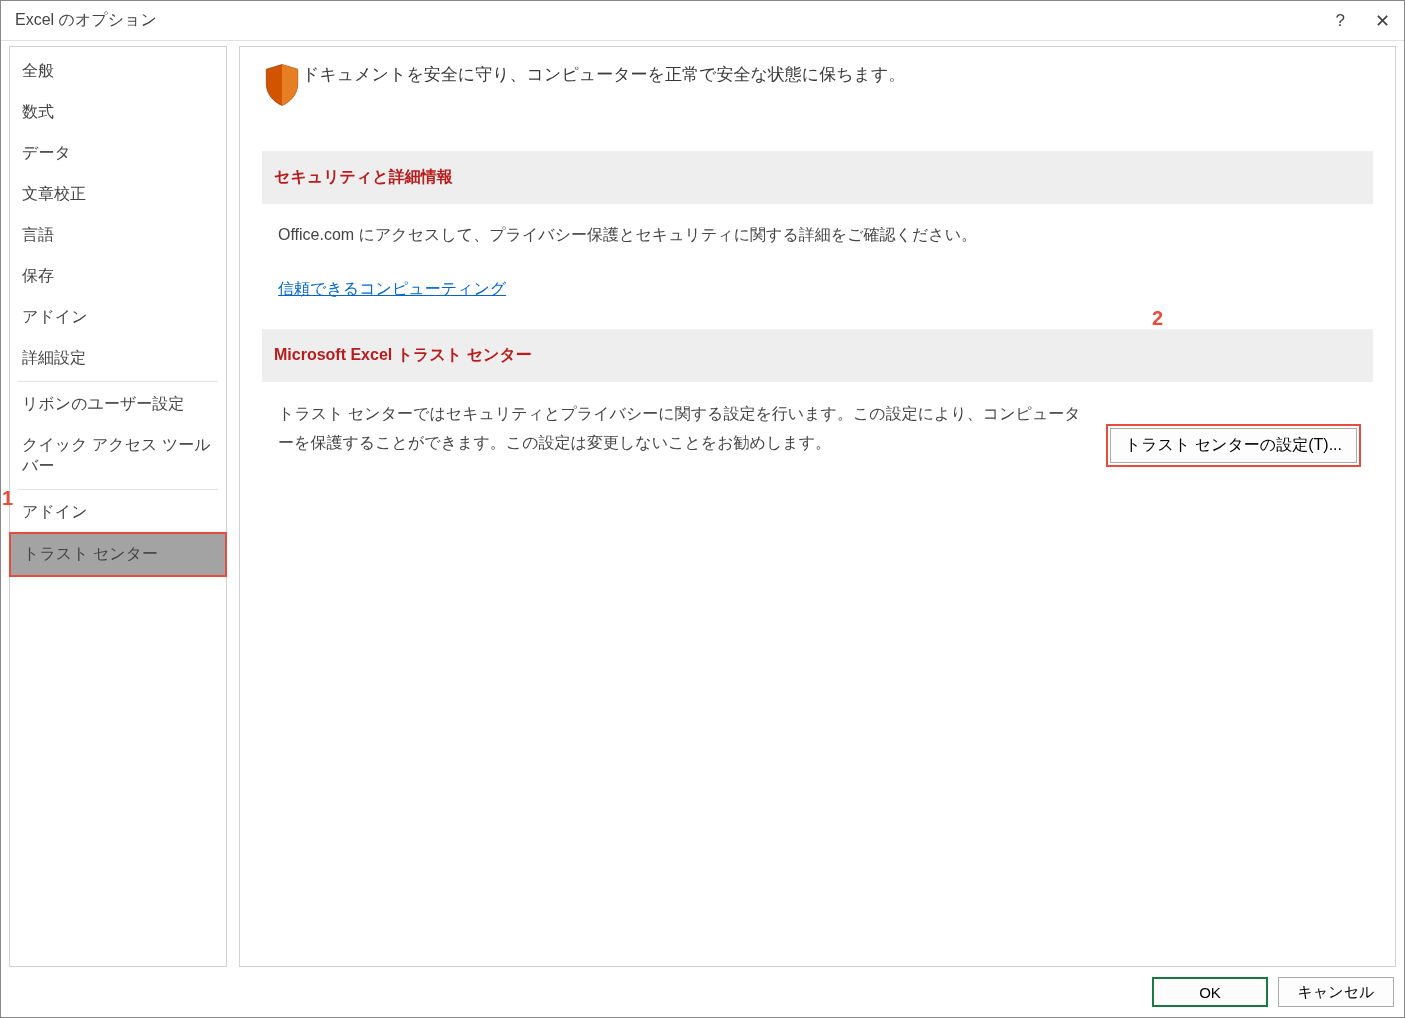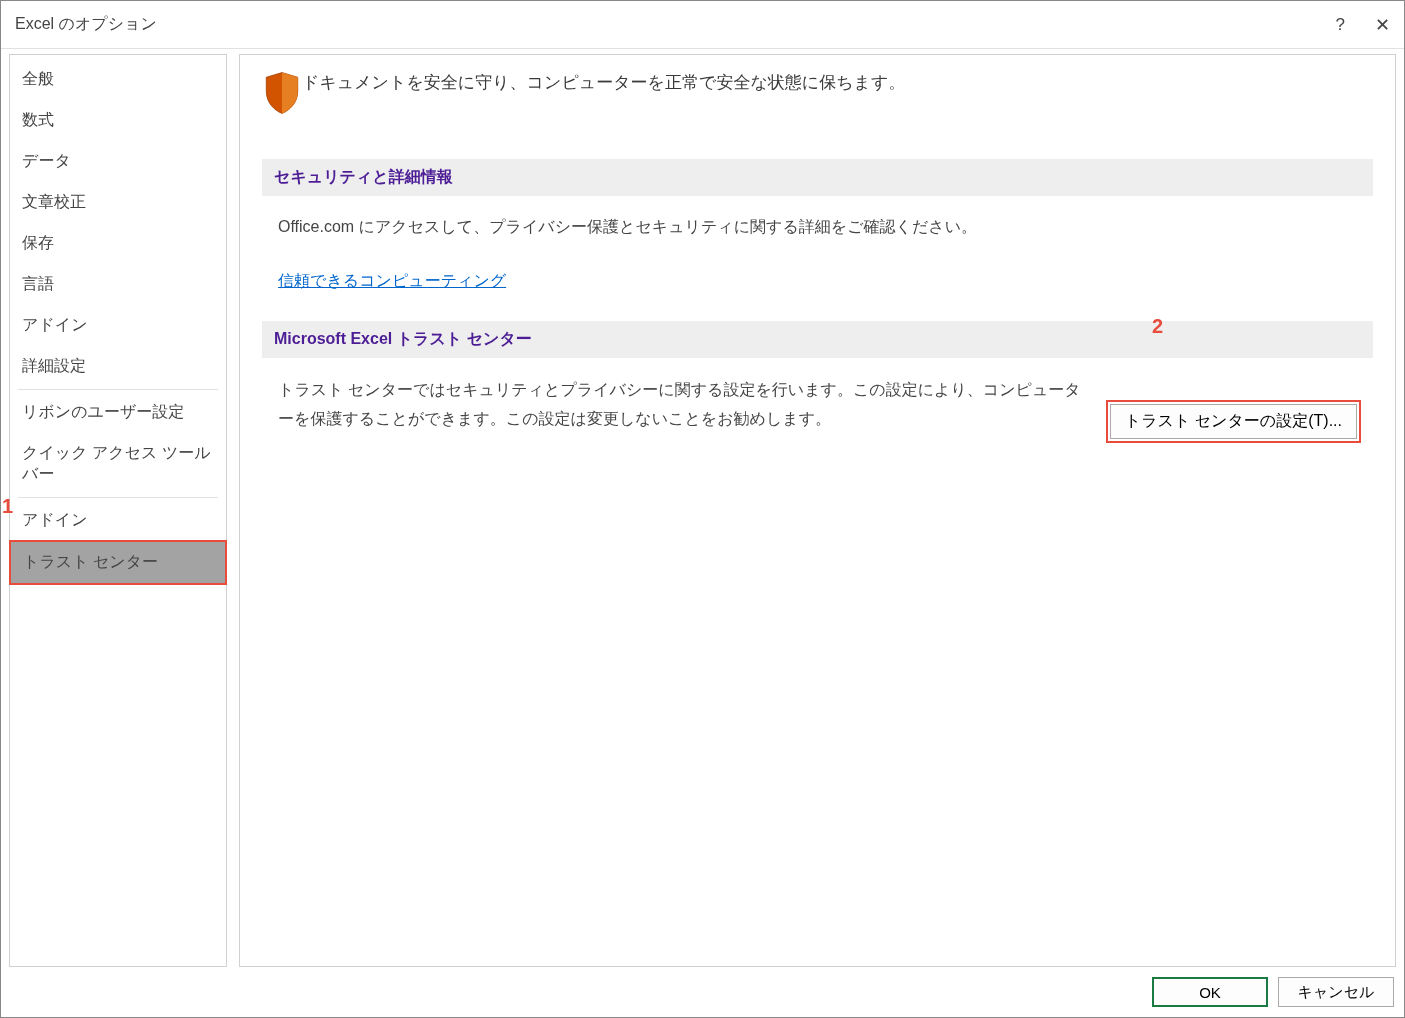--- a/index.html
+++ b/index.html
@@ -17,21 +17,21 @@
     .dialog {
       width: 1405px;
       height: 1018px;
       border: 1px solid #888;
       background: #ffffff;
       display: flex;
       flex-direction: column;
       position: relative;
     }
     .titlebar {
-      height: 48px;
+      height: 40px;
       display: flex;
       align-items: center;
       padding: 0 14px;
       font-size: 16px;
       color: #444;
       border-bottom: 1px solid #e1e1e1;
       justify-content: space-between;
     }
     .titlebar-controls {
       display: flex;
@@ -96,23 +96,23 @@
     .shield-icon svg {
       width: 40px;
       height: 44px;
     }
     .header-text {
       font-size: 17px;
       color: #3a3a3a;
     }
     .section-header {
       background: #eeeeee;
-      padding: 8px 12px;
-      font-size: 16px;
-      color: #4c1d95;
+      padding: 16px 12px;
+      font-size: 16px;
+      color: #b91c1c;
       font-weight: bold;
       margin-bottom: 18px;
     }
     .section-body {
       padding: 0 16px 28px 16px;
       font-size: 16px;
       color: #444;
       line-height: 1.6;
     }
     .link {
@@ -192,22 +192,22 @@
   </div>
 
   <div class="body-area">
 
     <div class="sidebar">
       <div class="annotation annotation-1">1</div>
       <div class="sidebar-item"><span>全般</span></div>
       <div class="sidebar-item"><span>数式</span></div>
       <div class="sidebar-item"><span>データ</span></div>
       <div class="sidebar-item"><span>文章校正</span></div>
+      <div class="sidebar-item"><span>言語</span></div>
       <div class="sidebar-item"><span>保存</span></div>
-      <div class="sidebar-item"><span>言語</span></div>
       <div class="sidebar-item"><span>アドイン</span></div>
       <div class="sidebar-item"><span>詳細設定</span></div>
       <div class="sidebar-separator"></div>
       <div class="sidebar-item"><span>リボンのユーザー設定</span></div>
       <div class="sidebar-item"><span>クイック アクセス ツール バー</span></div>
       <div class="sidebar-separator"></div>
       <div class="sidebar-item"><span>アドイン</span></div>
       <div class="sidebar-item selected"><span>トラスト センター</span></div>
     </div>
 

